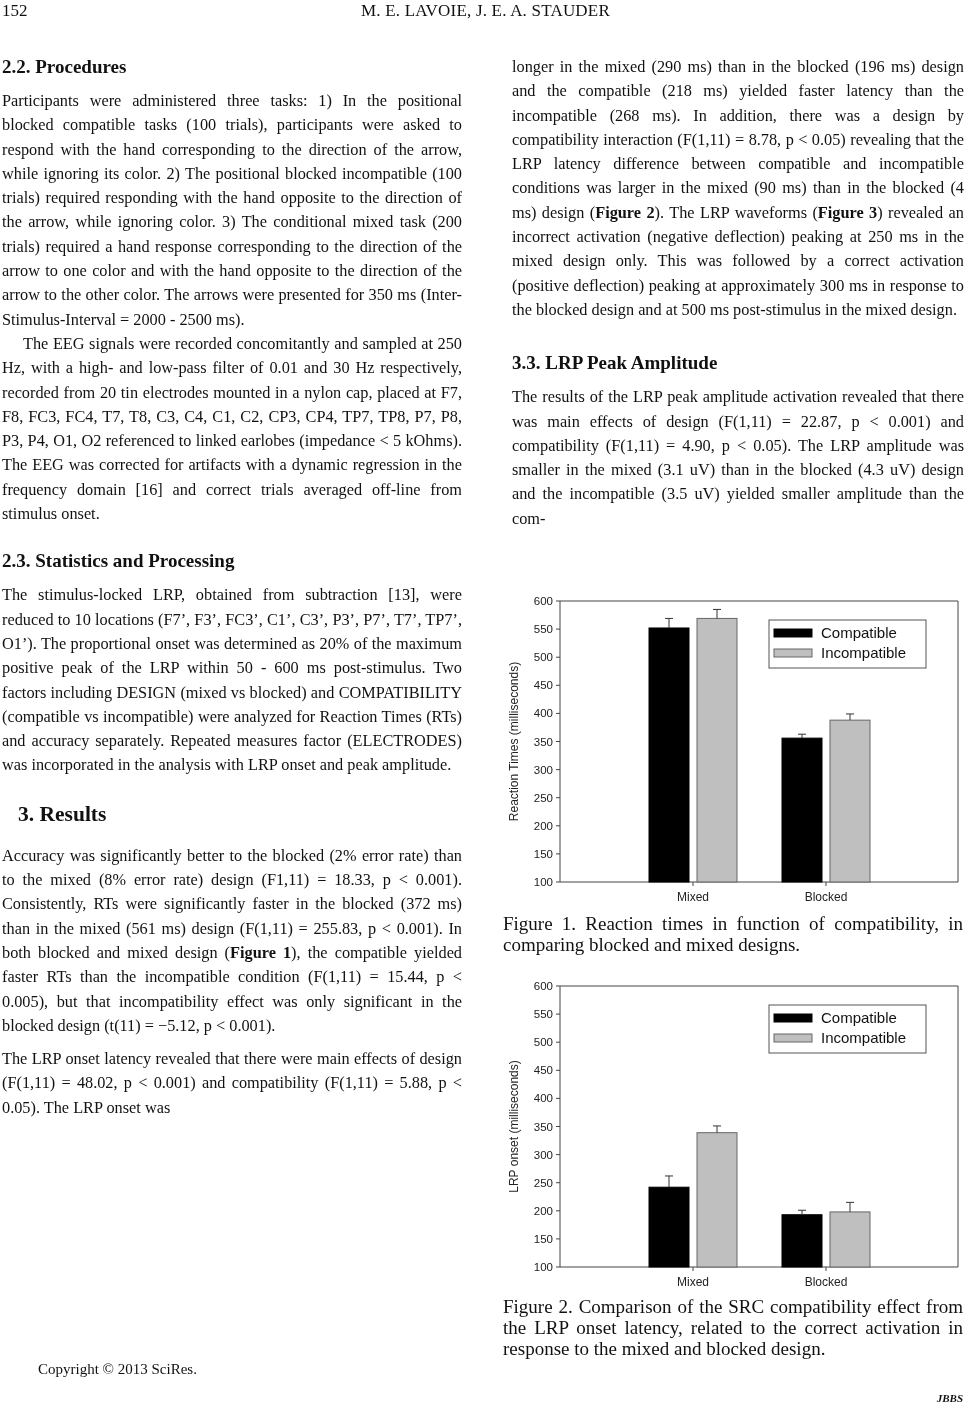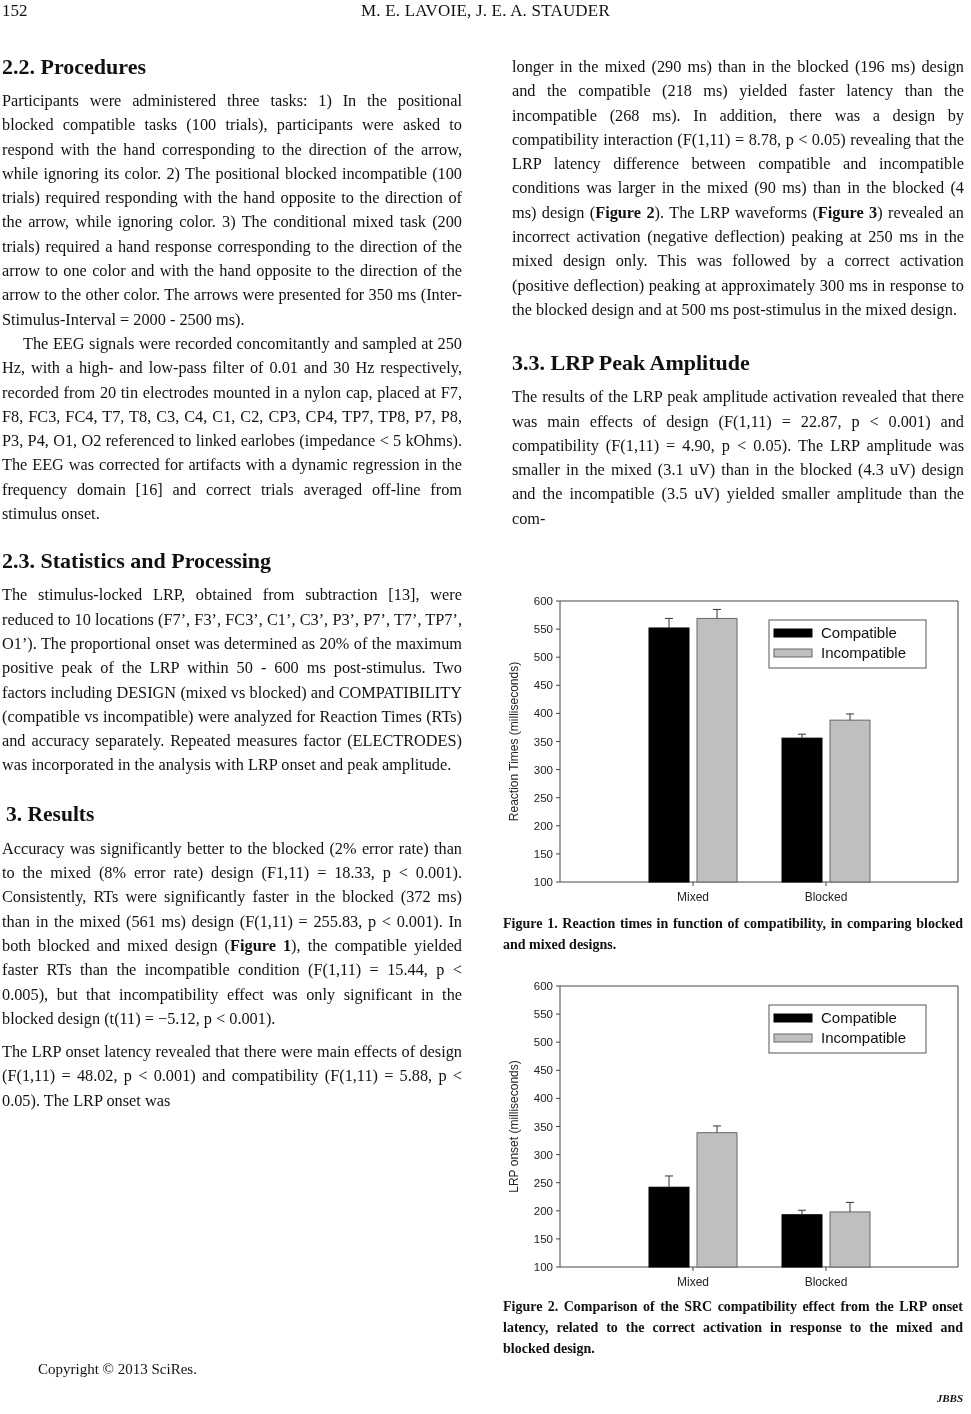--- a/index.html
+++ b/index.html
@@ -5,24 +5,24 @@
   html, body { margin: 0; padding: 0; background: #ffffff; }
   body { width: 971px; height: 1414px; position: relative; overflow: hidden;
          font-family: "Liberation Serif", serif; color: #111; }
   .header-page { position: absolute; left: 2px; top: 1px; font-size: 17px; }
   .header-authors { position: absolute; left: 0; right: 0; top: 1px; text-align: center; font-size: 17px; letter-spacing: 0.2px; }
   .col { position: absolute; top: 52px; }
   .col-left { left: 2px; width: 460px; }
   .col-right { left: 512px; width: 452px; top: 52px; }
   p { margin: 0; font-size: 16.3px; line-height: 24.3px; text-align: justify; }
   p.indent { text-indent: 21px; }
-  h2 { margin: 0; font-size: 22px; font-weight: bold; line-height: 26px; }
-  h1 { margin: 4px; font-size: 21.5px; font-weight: bold; line-height: 28px; font-family: Liberation Serif, serif; }
+  h2 { margin: 0; font-size: 19px; font-weight: bold; line-height: 26px; }
+  h1 { margin: 16px; font-size: 21.5px; font-weight: bold; line-height: 28px; font-family: Liberation Serif, serif; }
   .abs { position: absolute; }
-  .caption { font-size: 14px; font-weight: bold; line-height: 21px; text-align: justify; margin: 0; }
+  .caption { font-size: 19px; font-weight: normal; line-height: 21px; text-align: justify; margin: 0; }
   .footer-left { position: absolute; left: 2px; top: 1361px; font-size: 15px; margin-left: 36px; }
   .footer-right { position: absolute; right: 8px; top: 1392px; font-size: 11px; font-weight: bold; font-style: italic; }
   svg text { font-family: "Liberation Sans", sans-serif; }
 </style>
 </head>
 <body>
 
 <div class="header-page">152</div>
 <div class="header-authors">M. E. LAVOIE, J. E. A. STAUDER</div>
 

